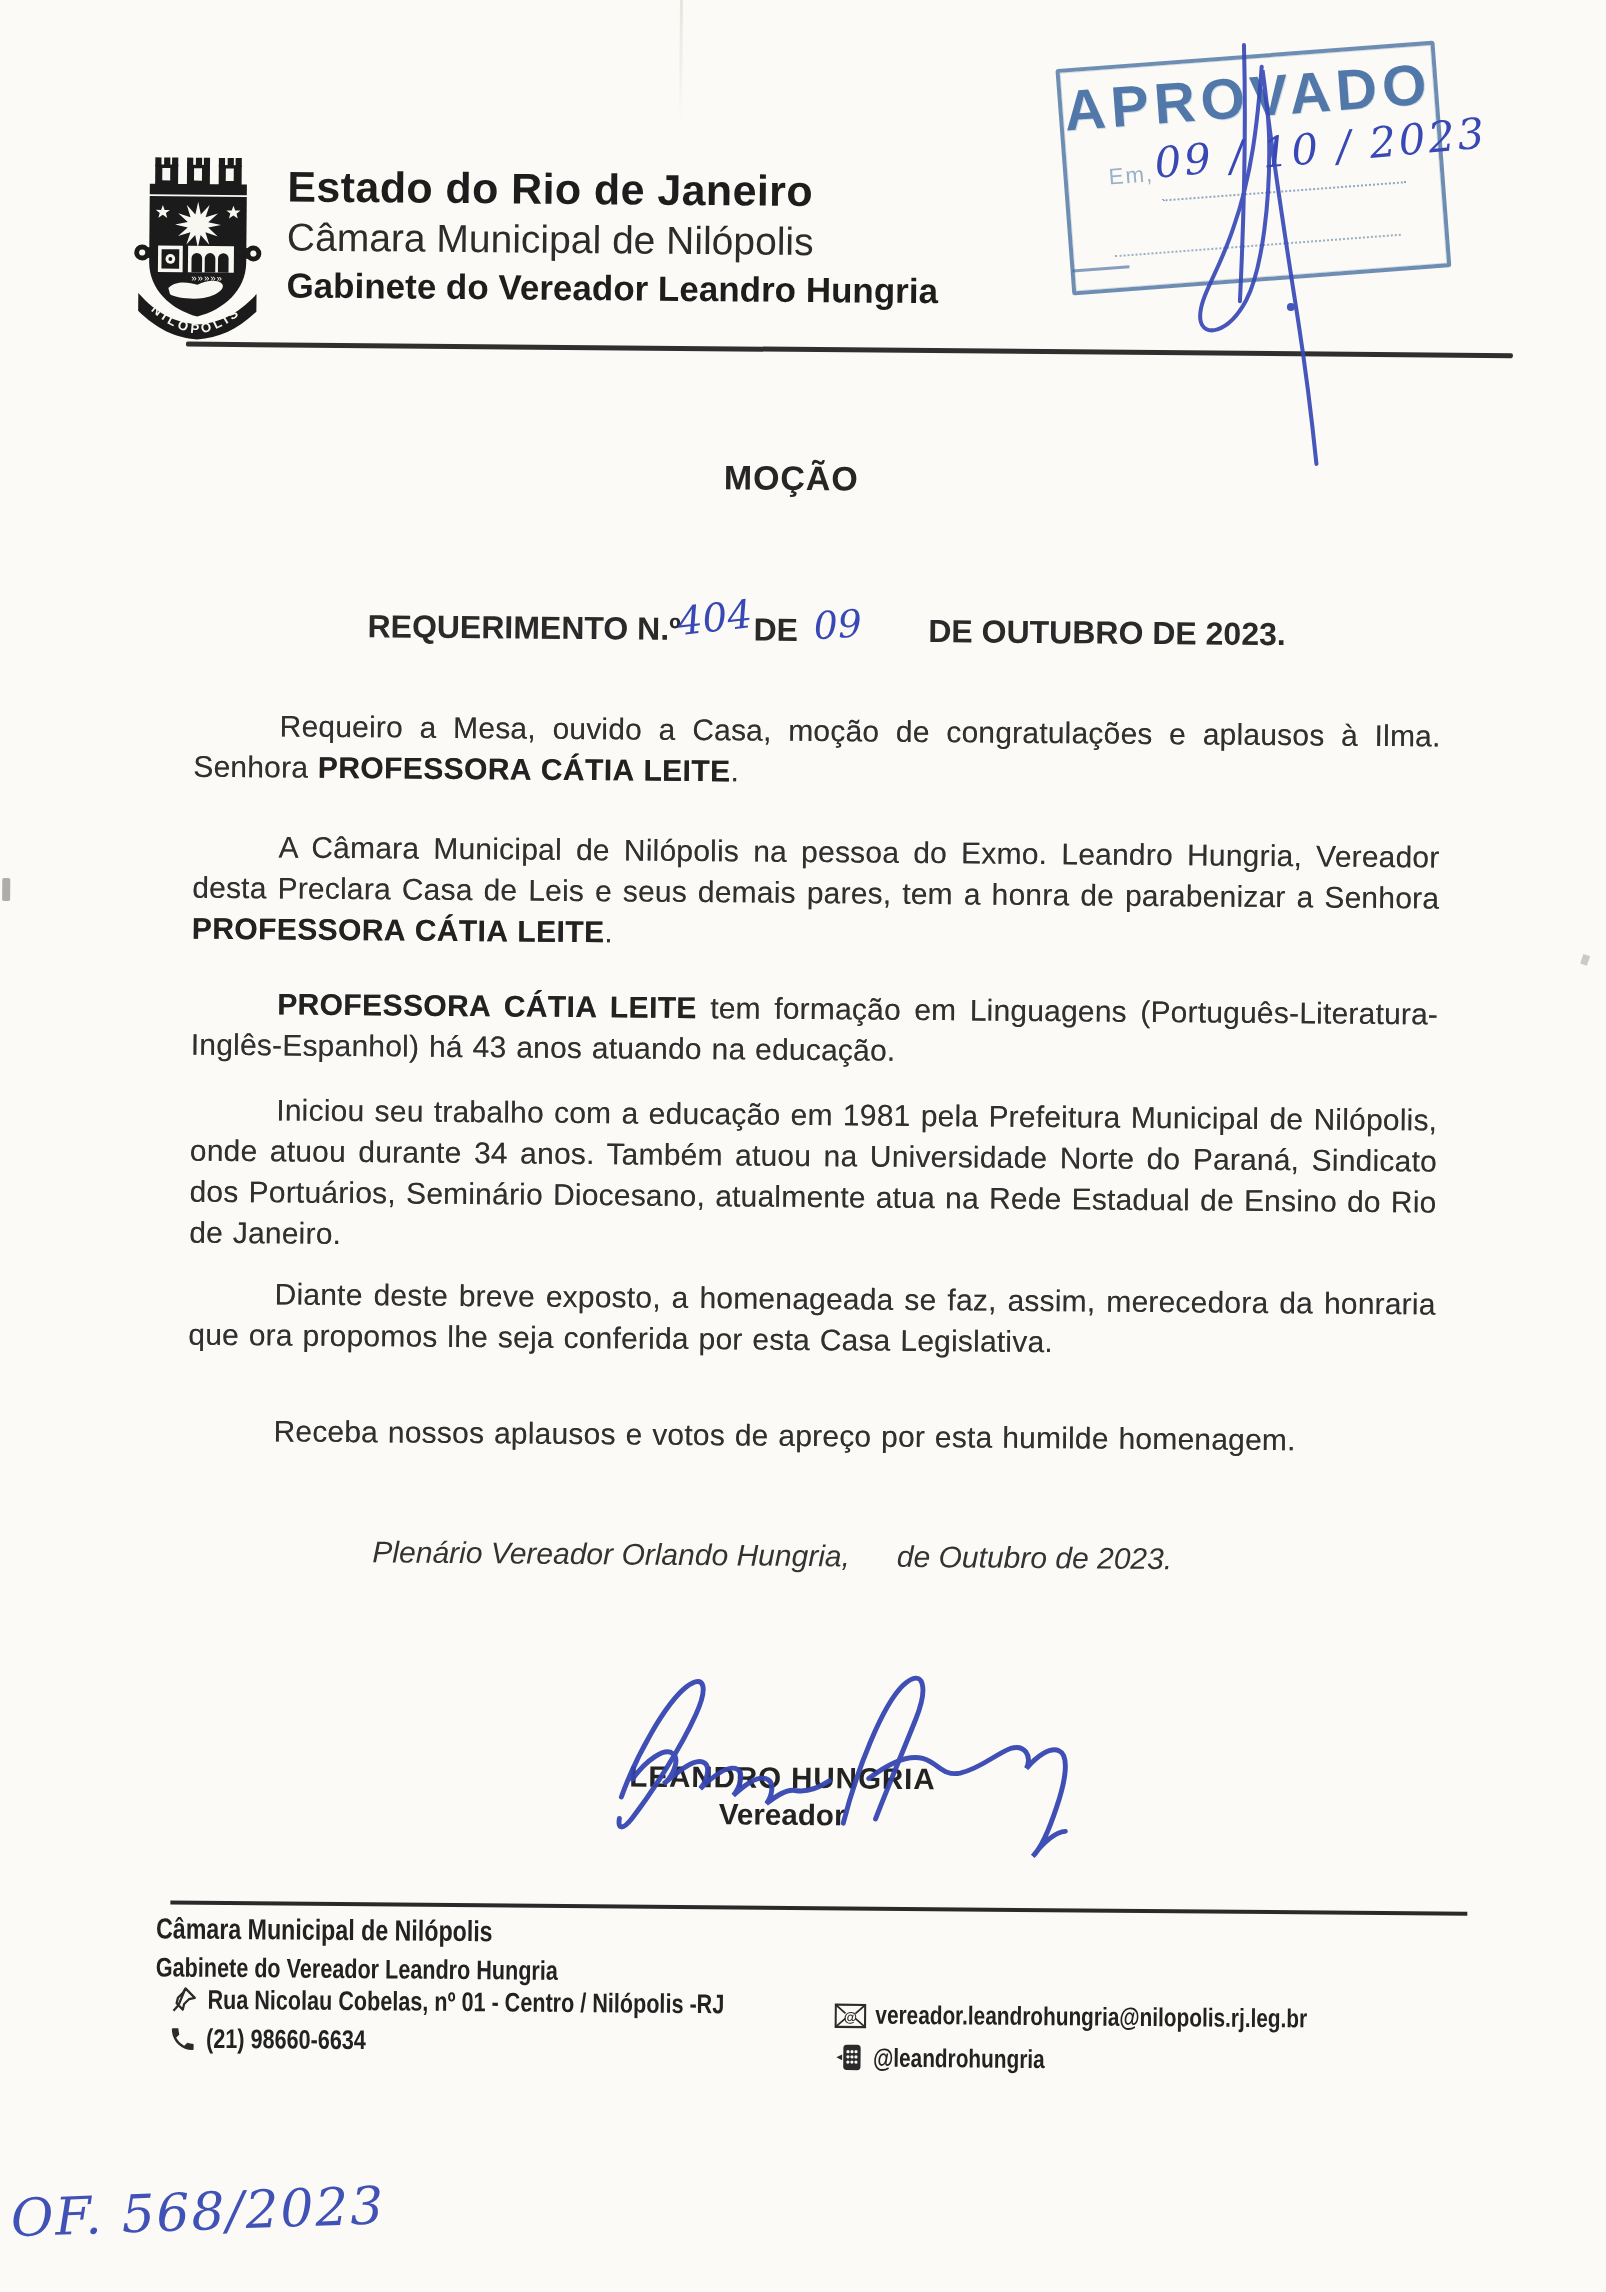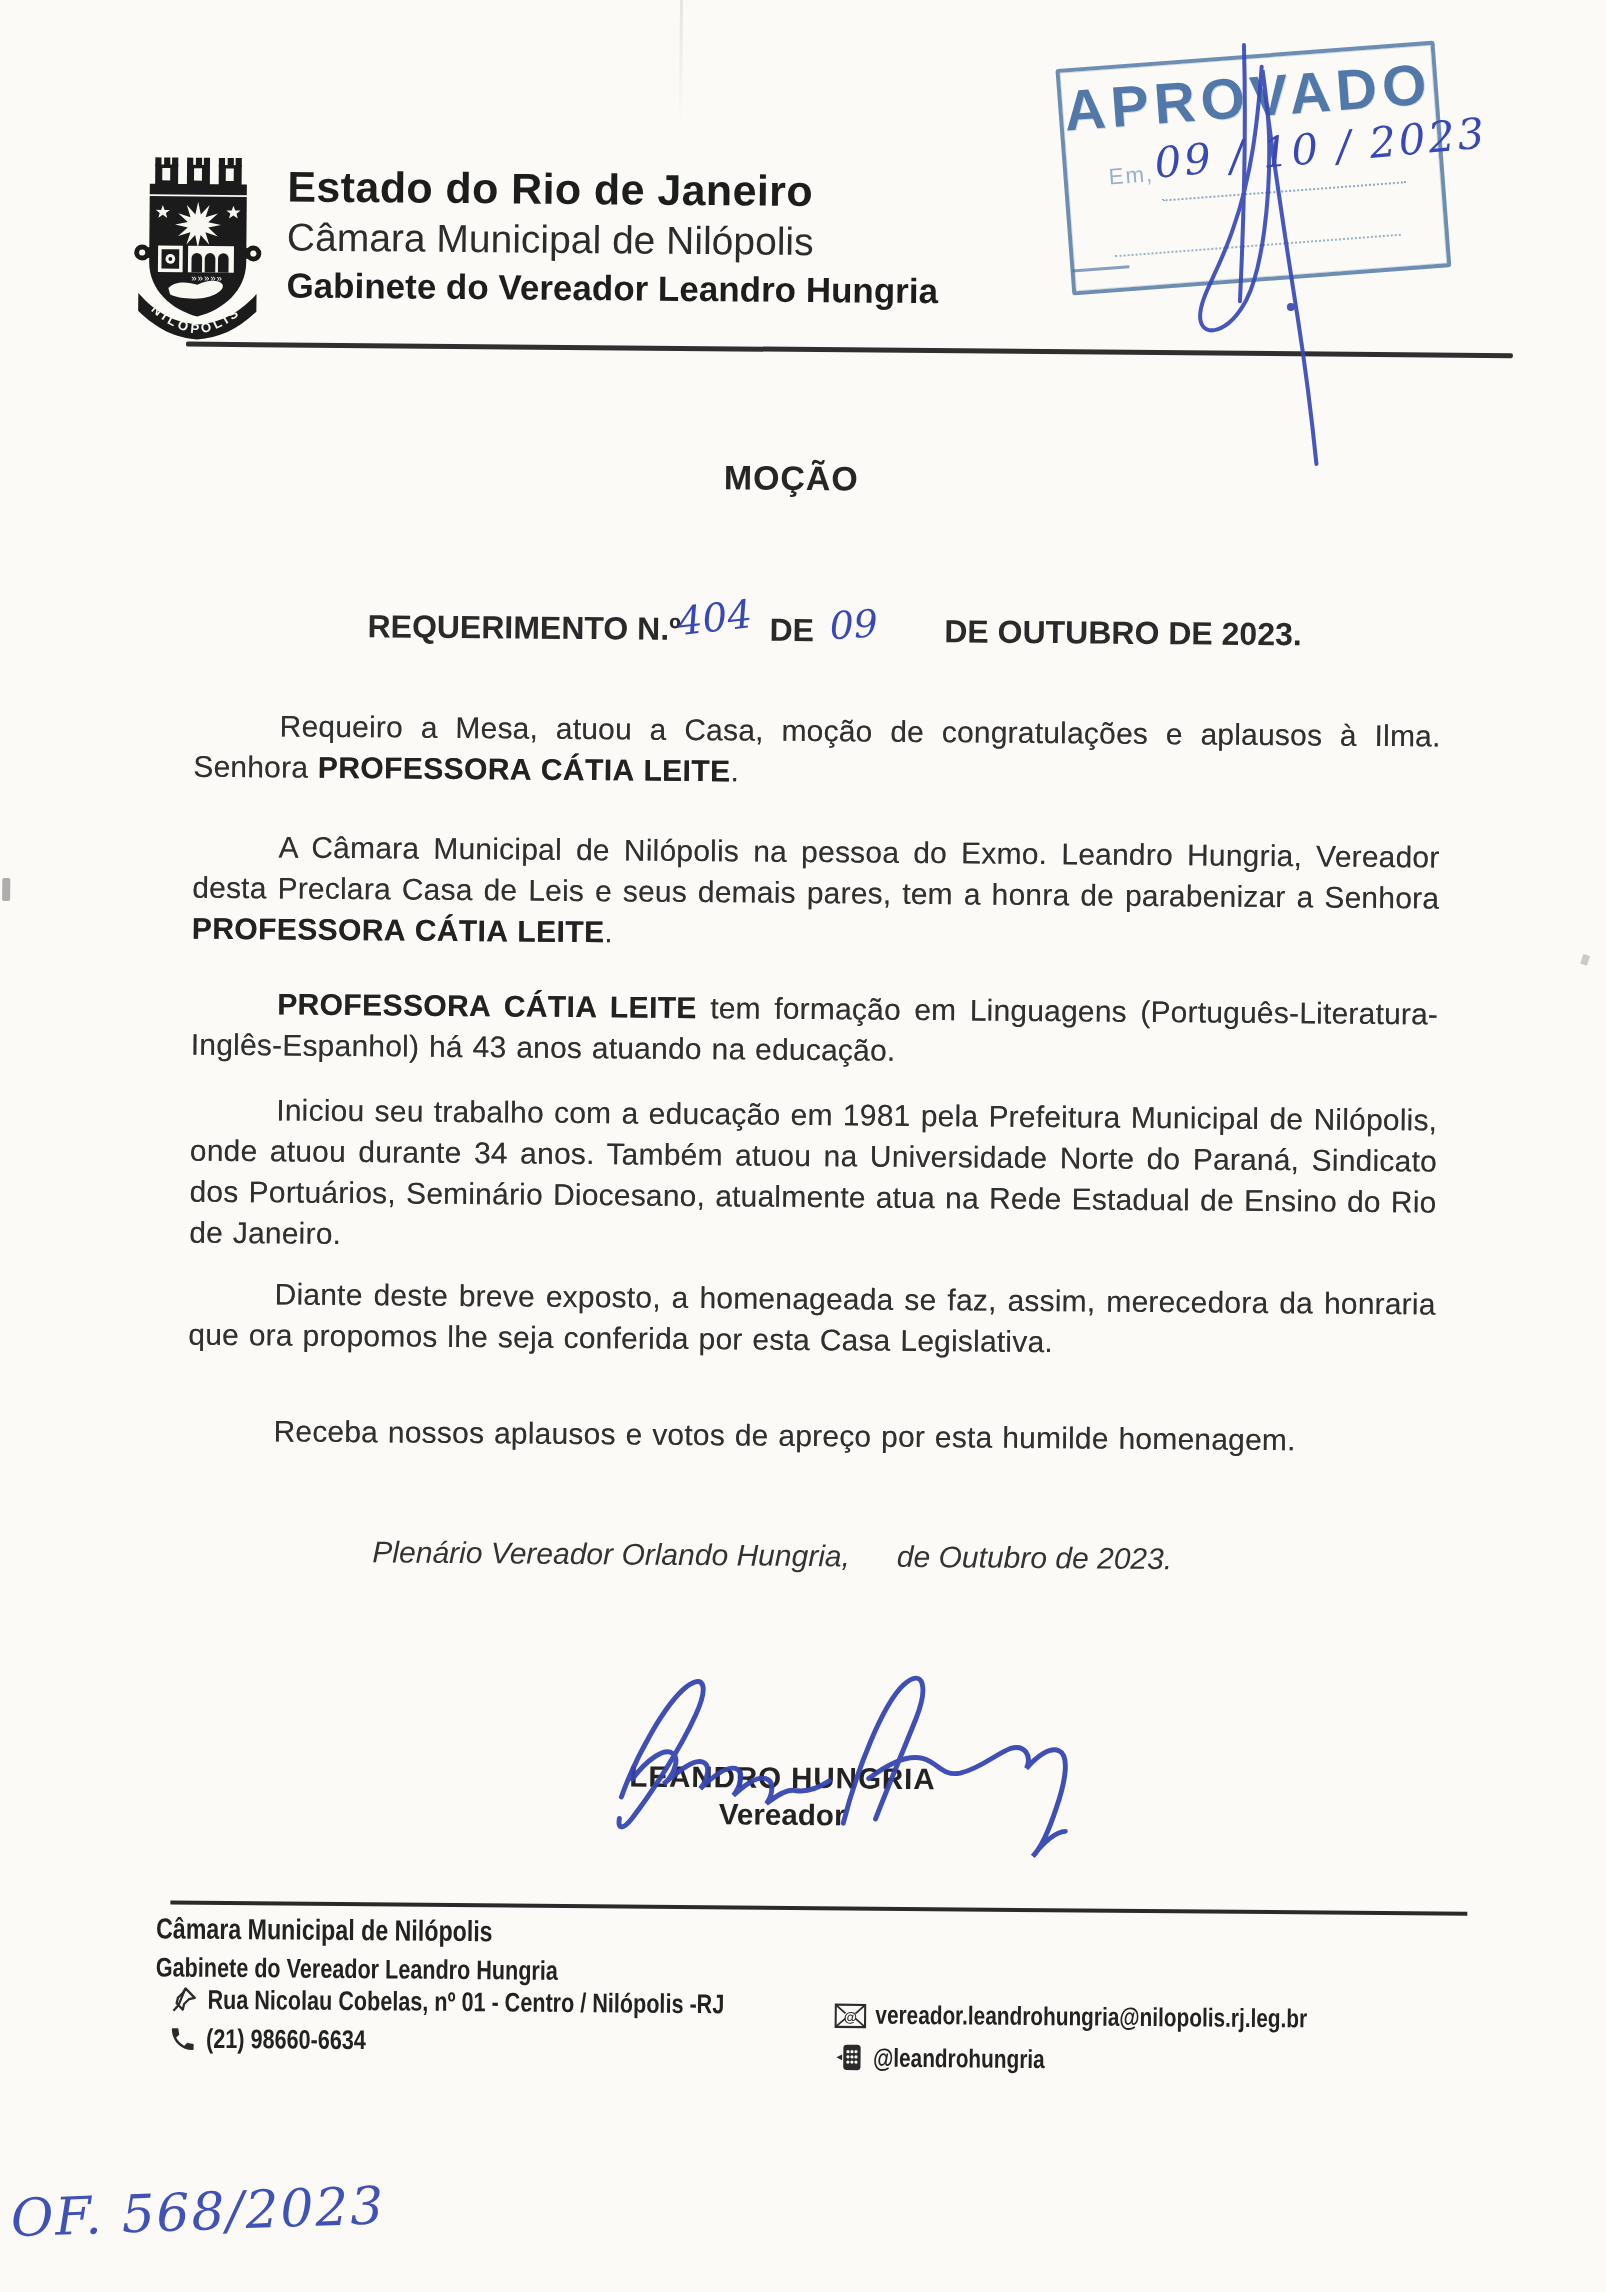--- a/index.html
+++ b/index.html
@@ -41,21 +41,21 @@
 
   .hw{font-family:"DejaVu Serif", serif;font-style:italic;color:#3848b4;}
 
   
   .doc-title{position:absolute;left:0;top:459px;width:1607px;text-align:center;
     font-size:34px;font-weight:bold;letter-spacing:0.9px;color:#262626;transform:translateX(-18px);}
   .req{position:absolute;left:363px;top:605px;font-size:32px;font-weight:bold;color:#2a2a2a;white-space:nowrap;}
   .req .hw-num{display:inline-block;font-size:39px;font-weight:normal;transform:translateY(-9px) rotate(-7deg);margin:0 1.8px 0 -3.6px;}
   .req .hw-day{display:inline-block;font-size:38px;font-weight:normal;transform:translateY(-3.6px) rotate(-4deg);margin-left:16px;}
   .req .req-gap{display:inline-block;width:66px;}
-  .req .req-de{margin-left:16px;}
+  .req .req-de{margin-left:0;}
 
   
   .para{
     position:absolute;left:190px;width:1247px;margin:0;
     font-size:30px;line-height:41px;text-align:justify;text-indent:86px;
     color:#303030;letter-spacing:0.2px;word-spacing:1.3px;
     text-shadow:0 0 0.4px rgba(40,40,40,.55);
   }
   .para b{letter-spacing:0.4px;color:#222;}
   .plenario{position:absolute;left:376px;top:1539px;font-size:30px;font-style:italic;color:#333;white-space:nowrap;}
@@ -172,21 +172,21 @@
       <div class="stamp-dots2"></div>
       <div class="stamp-tick"></div>
     </div>
 
     <div class="doc-title">MOÇÃO</div>
 
     <div class="req">
       <span>REQUERIMENTO N.º</span><span class="hw hw-num">404</span><span class="req-de">DE</span><span class="hw hw-day">09</span><span class="req-gap"></span><span>DE OUTUBRO DE 2023.</span>
     </div>
 
-    <p class="para" style="top:710px"><span>Requeiro a Mesa, atuou a Casa, moção de congratulações e aplausos à Ilma. Senhora </span><b>PROFESSORA CÁTIA LEITE</b><span>.</span></p>
+    <p class="para" style="top:710px"><span>Requeiro a Mesa, ouvido a Casa, moção de congratulações e aplausos à Ilma. Senhora </span><b>PROFESSORA CÁTIA LEITE</b><span>.</span></p>
 
     <p class="para" style="top:831px"><span>A Câmara Municipal de Nilópolis na pessoa do Exmo. Leandro Hungria, Vereador desta Preclara Casa de Leis e seus demais pares, tem a honra de parabenizar a Senhora </span><b>PROFESSORA CÁTIA LEITE</b><span>.</span></p>
 
     <p class="para" style="top:988px"><b>PROFESSORA CÁTIA LEITE</b><span> tem formação em Linguagens (Português-Literatura-Inglês-Espanhol) há 43 anos atuando na educação.</span></p>
 
     <p class="para" style="top:1094px"><span>Iniciou seu trabalho com a educação em 1981 pela Prefeitura Municipal de Nilópolis, onde atuou durante 34 anos. Também atuou na Universidade Norte do Paraná,  Sindicato dos Portuários,  Seminário Diocesano, atualmente atua na Rede Estadual de Ensino do Rio de Janeiro.</span></p>
 
     <p class="para" style="top:1278px"><span>Diante deste breve exposto, a homenageada se faz, assim, merecedora da honraria que ora propomos lhe seja conferida por esta Casa Legislativa.</span></p>
 
     <p class="para" style="top:1415px"><span>Receba nossos aplausos e votos de apreço por esta humilde homenagem.</span></p>

